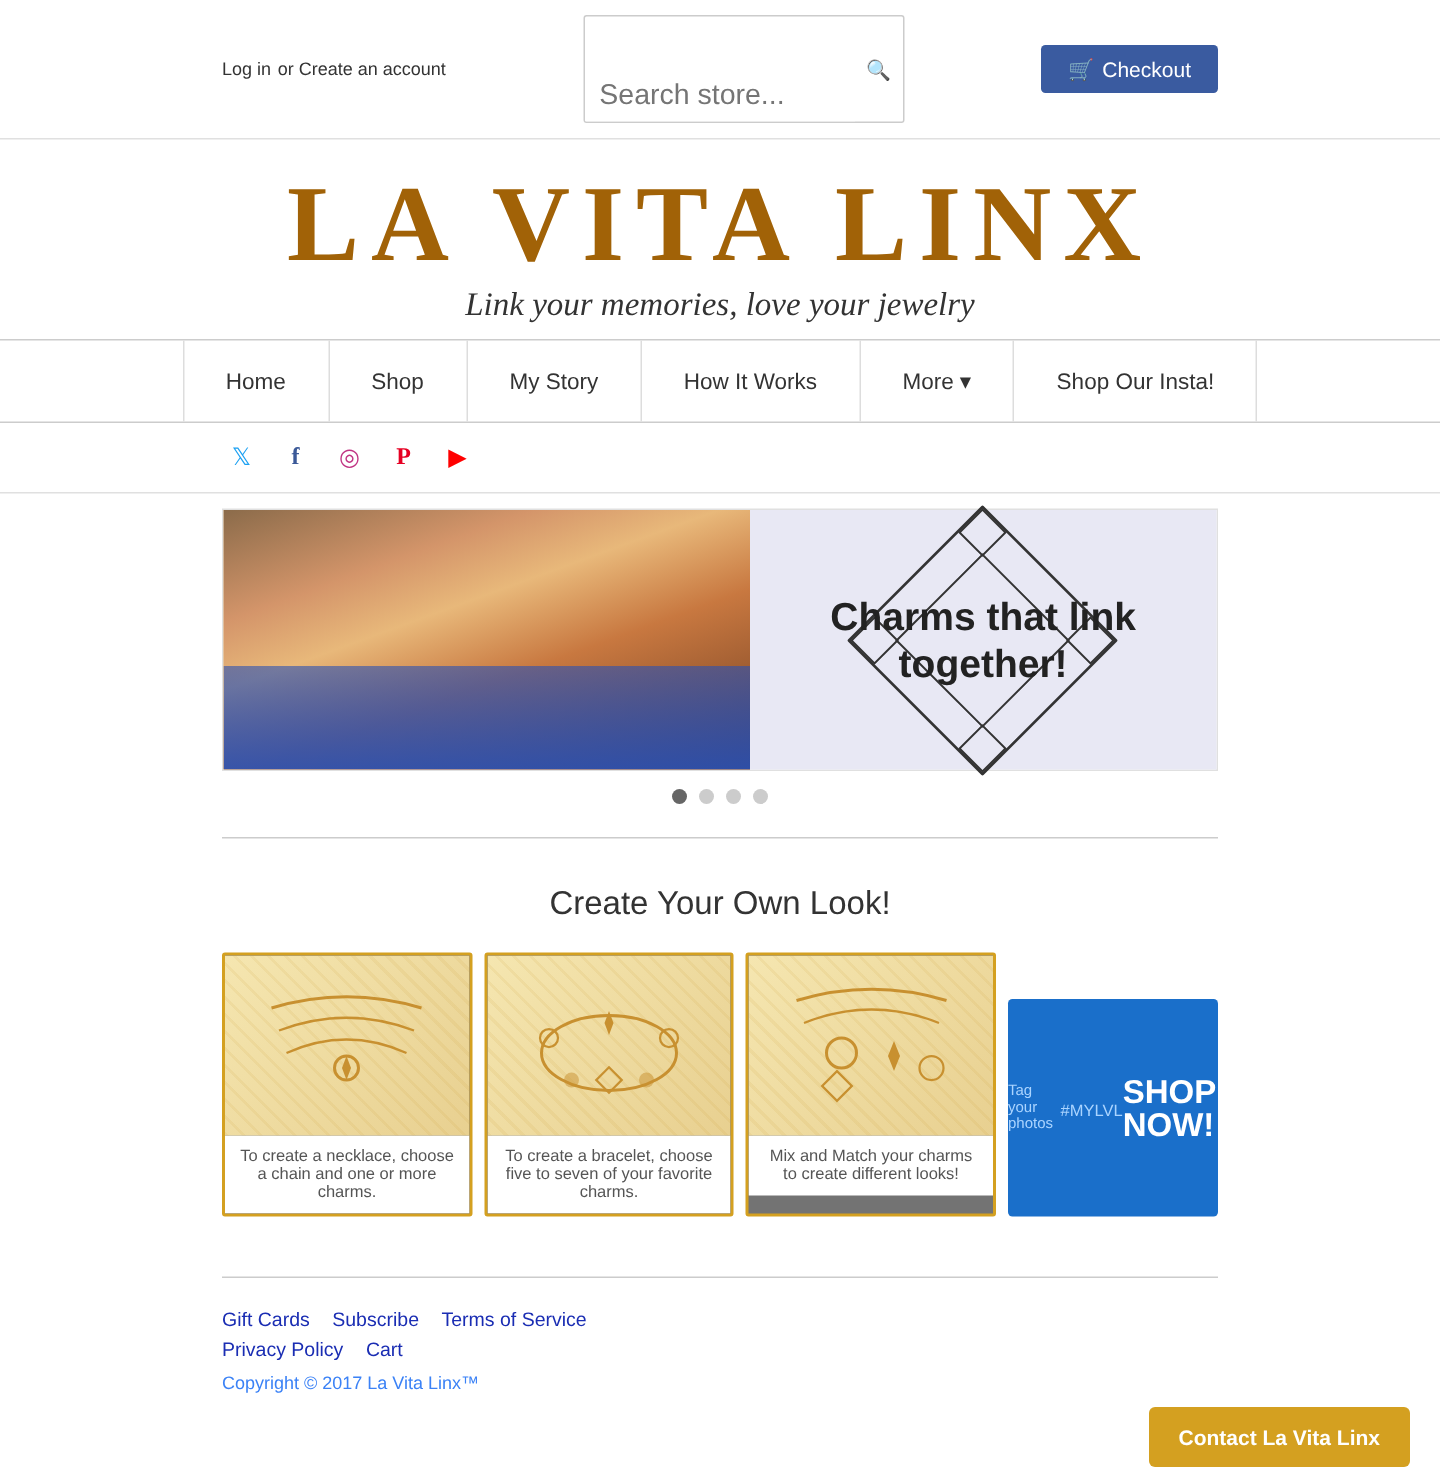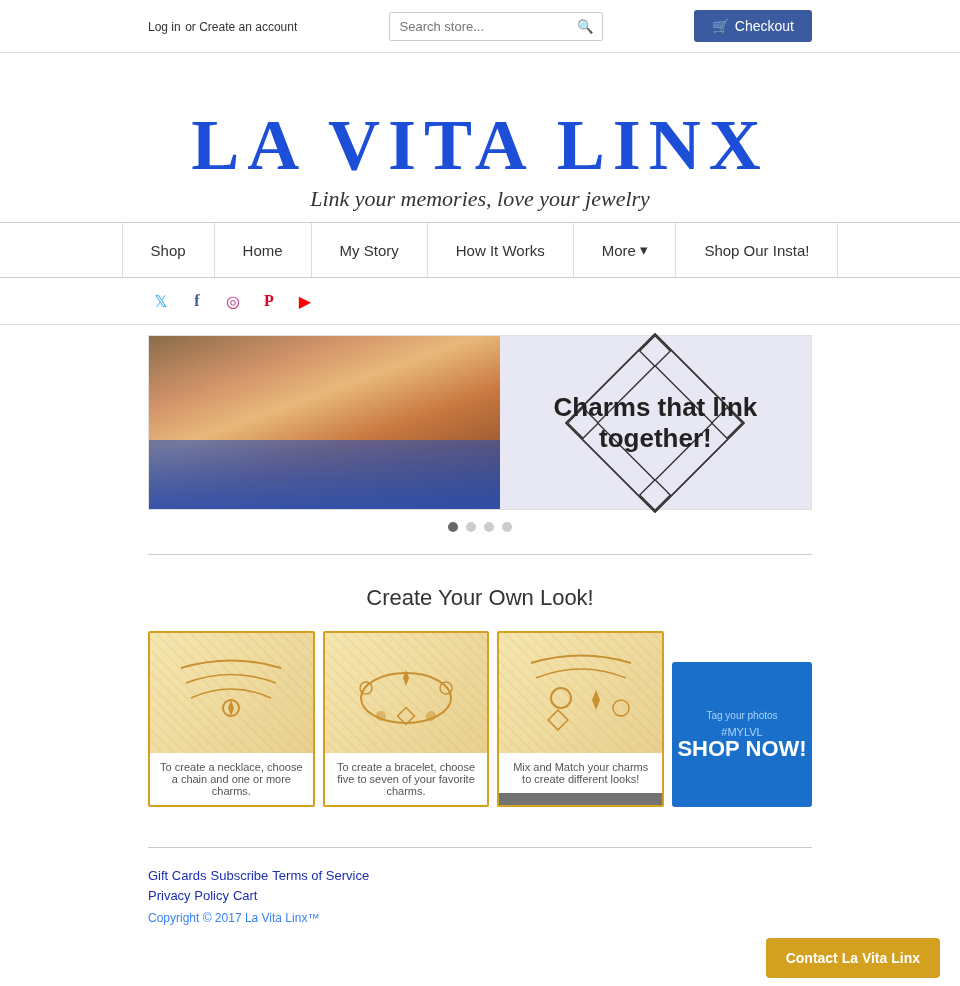--- a/index.html
+++ b/index.html
@@ -19,23 +19,24 @@
       display: flex;
       align-items: center;
       border: 1px solid #ccc;
       border-radius: 2px;
       overflow: hidden;
     }
     .search-form input {
       border: none;
       outline: none;
       padding: 6px 10px;
-      font-size: 13px;
+      font-size: 19px;
       width: 180px;
       color: #999;
+      margin-top: 36px;
     }
     .search-form button {
       background: none;
       border: none;
       padding: 6px 8px;
       cursor: pointer;
       color: #666;
     }
     .checkout-btn {
       background: #3a5ba0;
@@ -52,25 +53,24 @@
 
     
     .logo-section {
       text-align: center;
       padding: 20px 0 10px 0;
       border-bottom: 1px solid #ccc;
     }
     .logo-title {
       font-size: 72px;
       font-weight: 700;
-      color: #1d4ed8;
+      color: #a16207;
       letter-spacing: 8px;
       font-family: 'Georgia', serif;
       line-height: 1;
-      margin-top: 36px;
     }
     .logo-tagline {
       font-style: italic;
       font-size: 22px;
       color: #333;
       margin-top: 5px;
       font-family: 'Georgia', serif;
     }
 
     
@@ -257,21 +257,21 @@
       min-height: 40px;
       display: flex;
       align-items: center;
       justify-content: center;
     }
     .shop-now-card {
       width: 140px;
       background: #1a6fca;
       border-radius: 3px;
       display: flex;
-      flex-direction: column;
+      flex-direction: row;
       align-items: center;
       justify-content: center;
       cursor: pointer;
       color: #fff;
       flex-shrink: 0;
       margin-top: 31px;
     }
     .shop-now-text {
       font-size: 22px;
       font-weight: bold;
@@ -293,21 +293,21 @@
       border-top: 1px solid #ccc;
       margin: 20px 148px 0;
     }
 
     
     .footer {
       padding: 20px 148px 10px;
     }
     .footer-links {
       display: flex;
-      gap: 4px;
+      gap: 15px;
       flex-wrap: wrap;
       margin-bottom: 5px;
     }
     .footer-link {
       font-size: 13px;
       color: #1a2db3;
       text-decoration: none;
       cursor: pointer;
     }
     .footer-copyright {
@@ -350,24 +350,24 @@
   </button>
 </div>
 
 <div class="logo-section">
   <div class="logo-title">LA VITA LINX</div>
   <div class="logo-tagline">Link your memories, love your jewelry</div>
 </div>
 
 <nav class="nav-bar">
   <a class="nav-item">
+    <span>Home</span>
+  </a>
+  <a class="nav-item">
     <span>Shop</span>
-  </a>
-  <a class="nav-item">
-    <span>Home</span>
   </a>
   <a class="nav-item">
     <span>My Story</span>
   </a>
   <a class="nav-item">
     <span>How It Works</span>
   </a>
   <a class="nav-item">
     <span>More</span>
     <span>▾</span>

